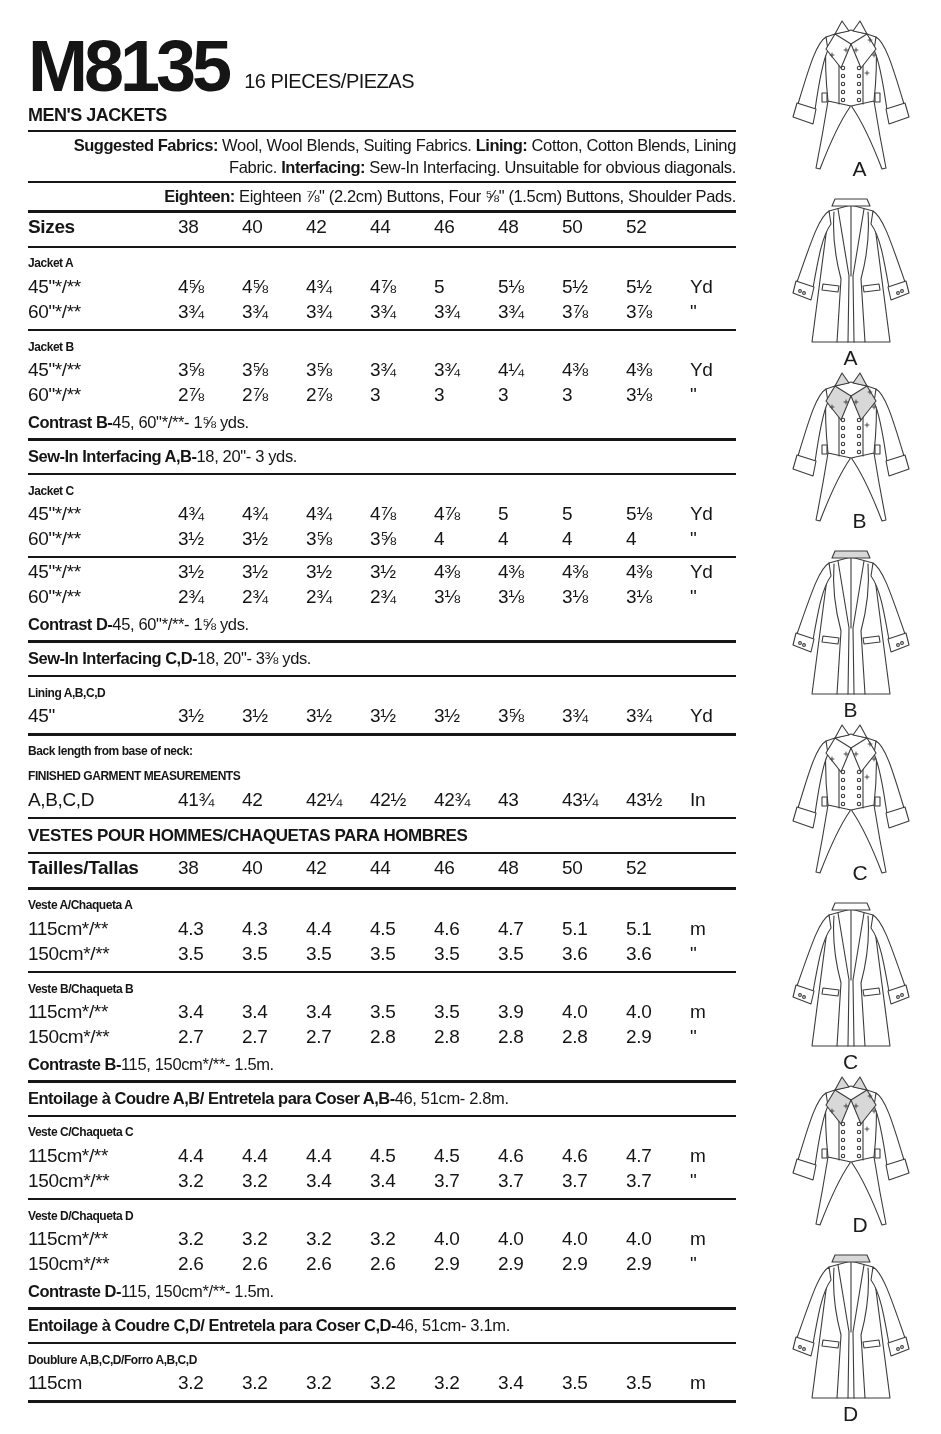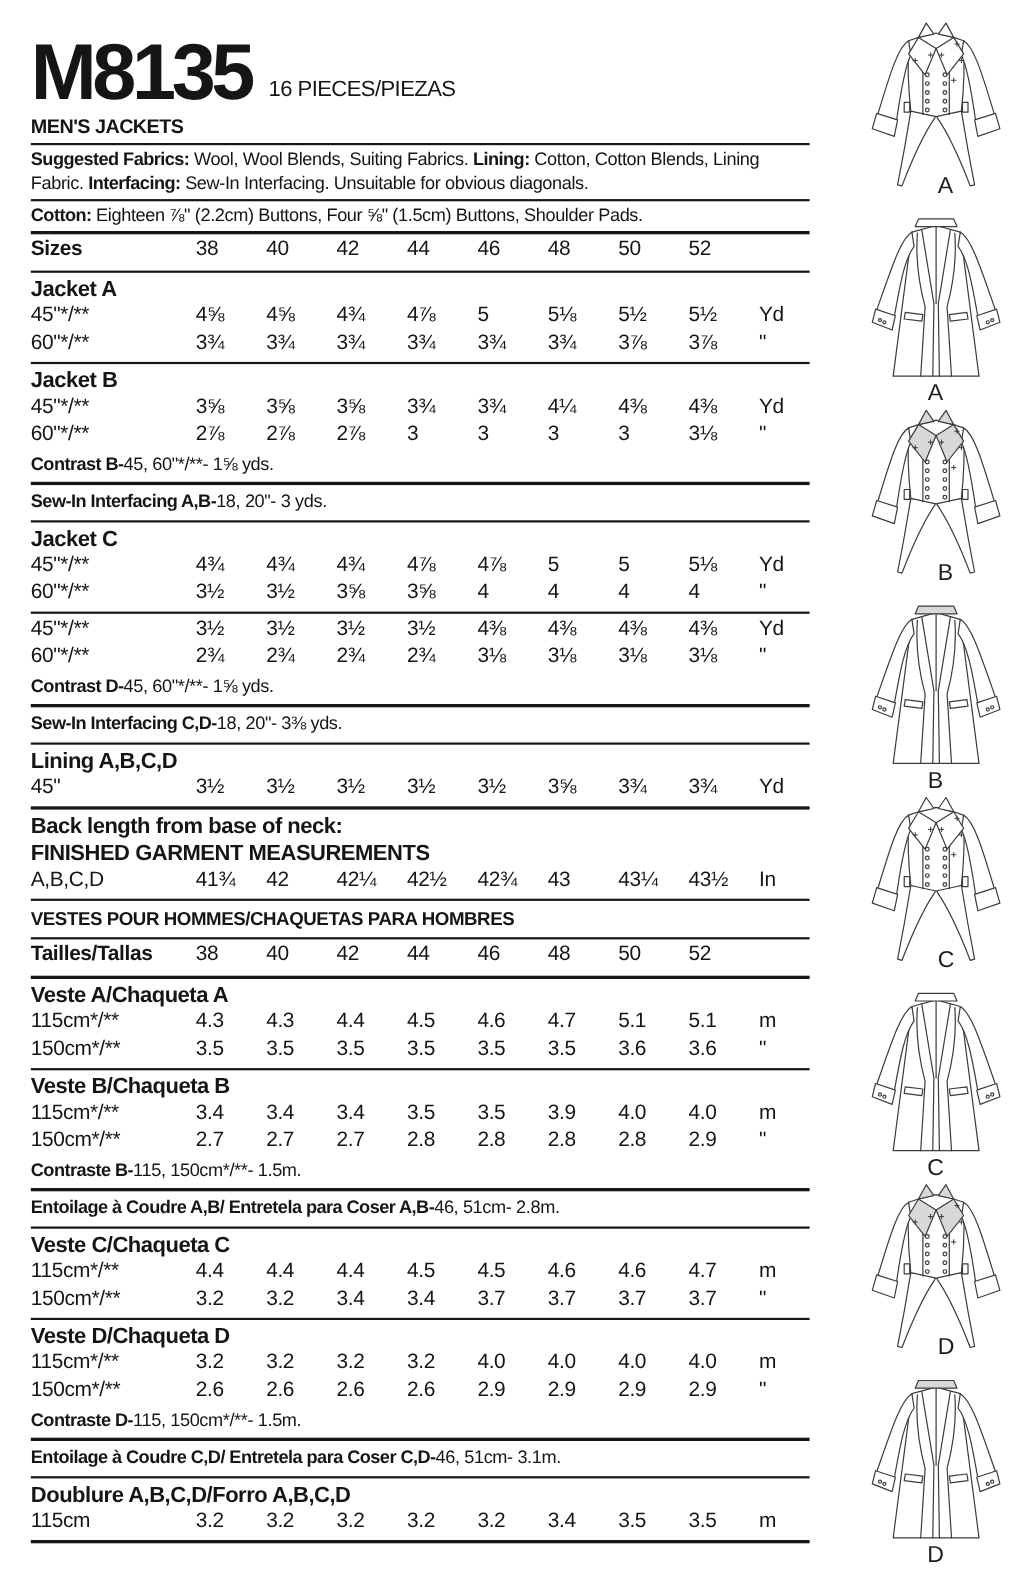--- a/index.html
+++ b/index.html
@@ -3,31 +3,31 @@
 <meta charset="utf-8">
 <style>
   html,body{margin:0;padding:0;background:#fff;}
   body{width:941px;height:1434px;position:relative;font-family:"Liberation Sans",sans-serif;color:#151515;overflow:hidden;}
   .left{position:absolute;left:28px;top:24px;width:708px;}
   .masthead{display:flex;align-items:flex-end;gap:16px;height:72px;}
   .pattern-no{font-size:72px;font-weight:700;letter-spacing:-4px;line-height:.8;}
   .pieces{font-size:20px;letter-spacing:-.5px;padding-bottom:3px;white-space:nowrap;text-align:center;}
   .category{font-size:18px;font-weight:700;letter-spacing:-.5px;margin-top:9px;margin-bottom:4px;}
   .rule{height:2.4px;background:#161616;margin:3px 0;}
-  p.desc{margin:3px 0;font-size:16.5px;letter-spacing:-.35px;line-height:1.28;}
+  p.desc{margin:3px 0;font-size:16.5px;letter-spacing:-.35px;line-height:1.28;text-align:right;}
   p.desc b{letter-spacing:-.5px;}
   
   #table-root{margin-top:1px;}
   .trow{display:grid;grid-template-columns:150px repeat(8,64px) 46px;align-items:baseline;height:25px;font-size:19px;letter-spacing:-.35px;}
   .trow.hdr{height:27px;}
   .trow.hdr .tlabel{font-weight:700;}
   .tlabel{white-space:nowrap;}
   .tcell{white-space:nowrap;}
   .tunit{white-space:nowrap;}
-  .strow{font-size:20px;font-weight:700;letter-spacing:-.45px;height:25px;display:flex;align-items:center;white-space:nowrap;}
+  .strow{font-size:12px;font-weight:700;letter-spacing:-.45px;height:25px;display:flex;align-items:center;white-space:nowrap;}
   .noterow{font-size:16.5px;letter-spacing:-.35px;height:26px;display:flex;align-items:center;white-space:nowrap;}
   .noterow b{letter-spacing:-.5px;}
   .banner{font-size:17px;font-weight:700;letter-spacing:-.4px;height:27px;display:flex;align-items:center;white-space:nowrap;}
   
   .right{position:absolute;left:760px;top:18px;width:181px;display:flex;flex-direction:column;}
   .fig{position:relative;height:176px;display:flex;justify-content:center;align-items:flex-start;}
   .fig svg{display:block;}
   .figlabel{position:absolute;font-size:21px;color:#1c1c1c;}
   .fig.front .figlabel{bottom:13px;left:50%;transform:translateX(2px);}
   .fig.back .figlabel{bottom:0px;left:50%;transform:translateX(-50%);}
@@ -38,21 +38,21 @@
 <div class="sheet">
   <div class="left">
     <div class="masthead">
       <span class="pattern-no">M8135</span>
       <span class="pieces">16 PIECES/PIEZAS</span>
     </div>
     <div class="category">MEN'S JACKETS</div>
     <div class="rule"></div>
     <p class="desc" id="desc"><b>Suggested Fabrics:</b><span> Wool, Wool Blends, Suiting Fabrics. </span><b>Lining:</b><span> Cotton, Cotton Blends, Lining Fabric. </span><b>Interfacing:</b><span> Sew-In Interfacing. Unsuitable for obvious diagonals.</span></p>
     <div class="rule"></div>
-    <p class="desc" id="notions"><b>Cotton:</b><span> Eighteen ⅞" (2.2cm) Buttons, Four ⅝" (1.5cm) Buttons, Shoulder Pads.</span></p>
+    <p class="desc" id="notions"><b>Eighteen:</b><span> Eighteen ⅞" (2.2cm) Buttons, Four ⅝" (1.5cm) Buttons, Shoulder Pads.</span></p>
     <div class="rule"></div>
     <div id="table-root">
         <div class="trow hdr">
           <div class="tlabel">Sizes</div>
           <div class="tcell">38</div>
           <div class="tcell">40</div>
           <div class="tcell">42</div>
           <div class="tcell">44</div>
           <div class="tcell">46</div>
           <div class="tcell">48</div>

